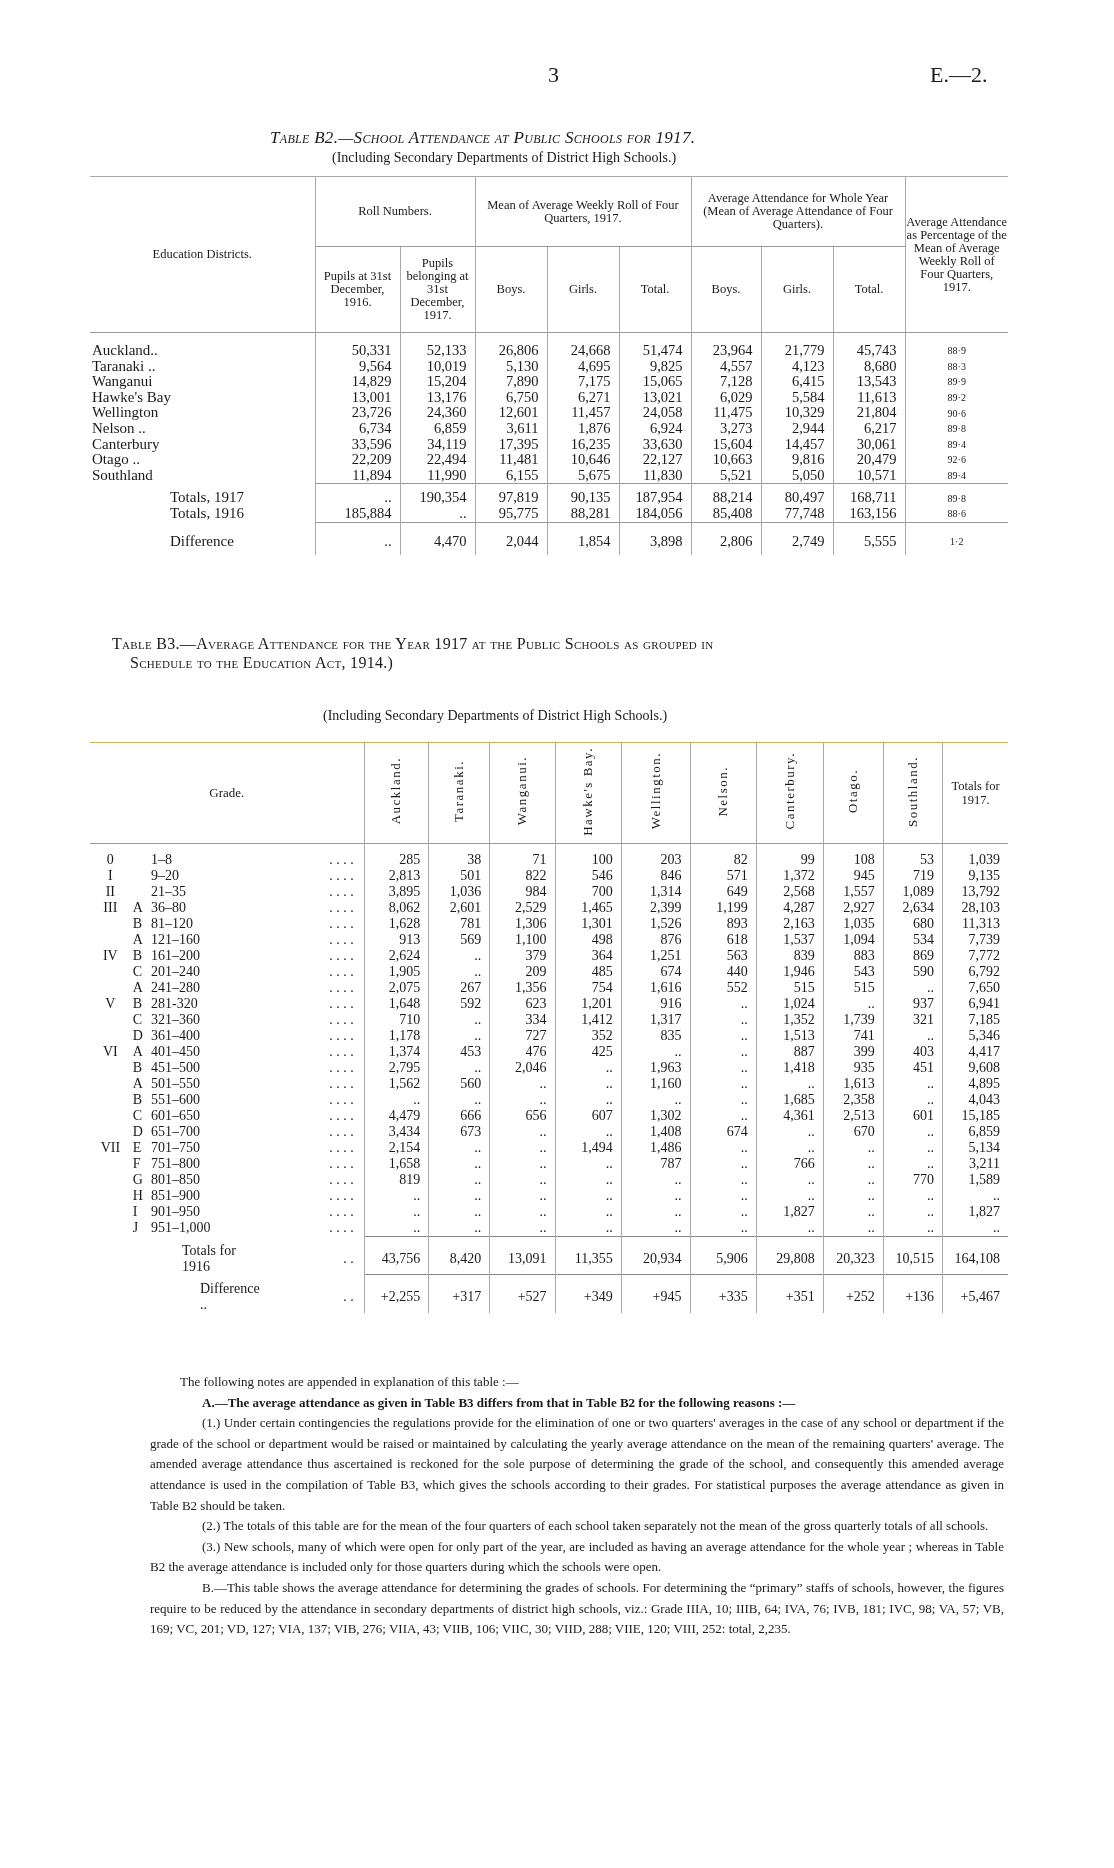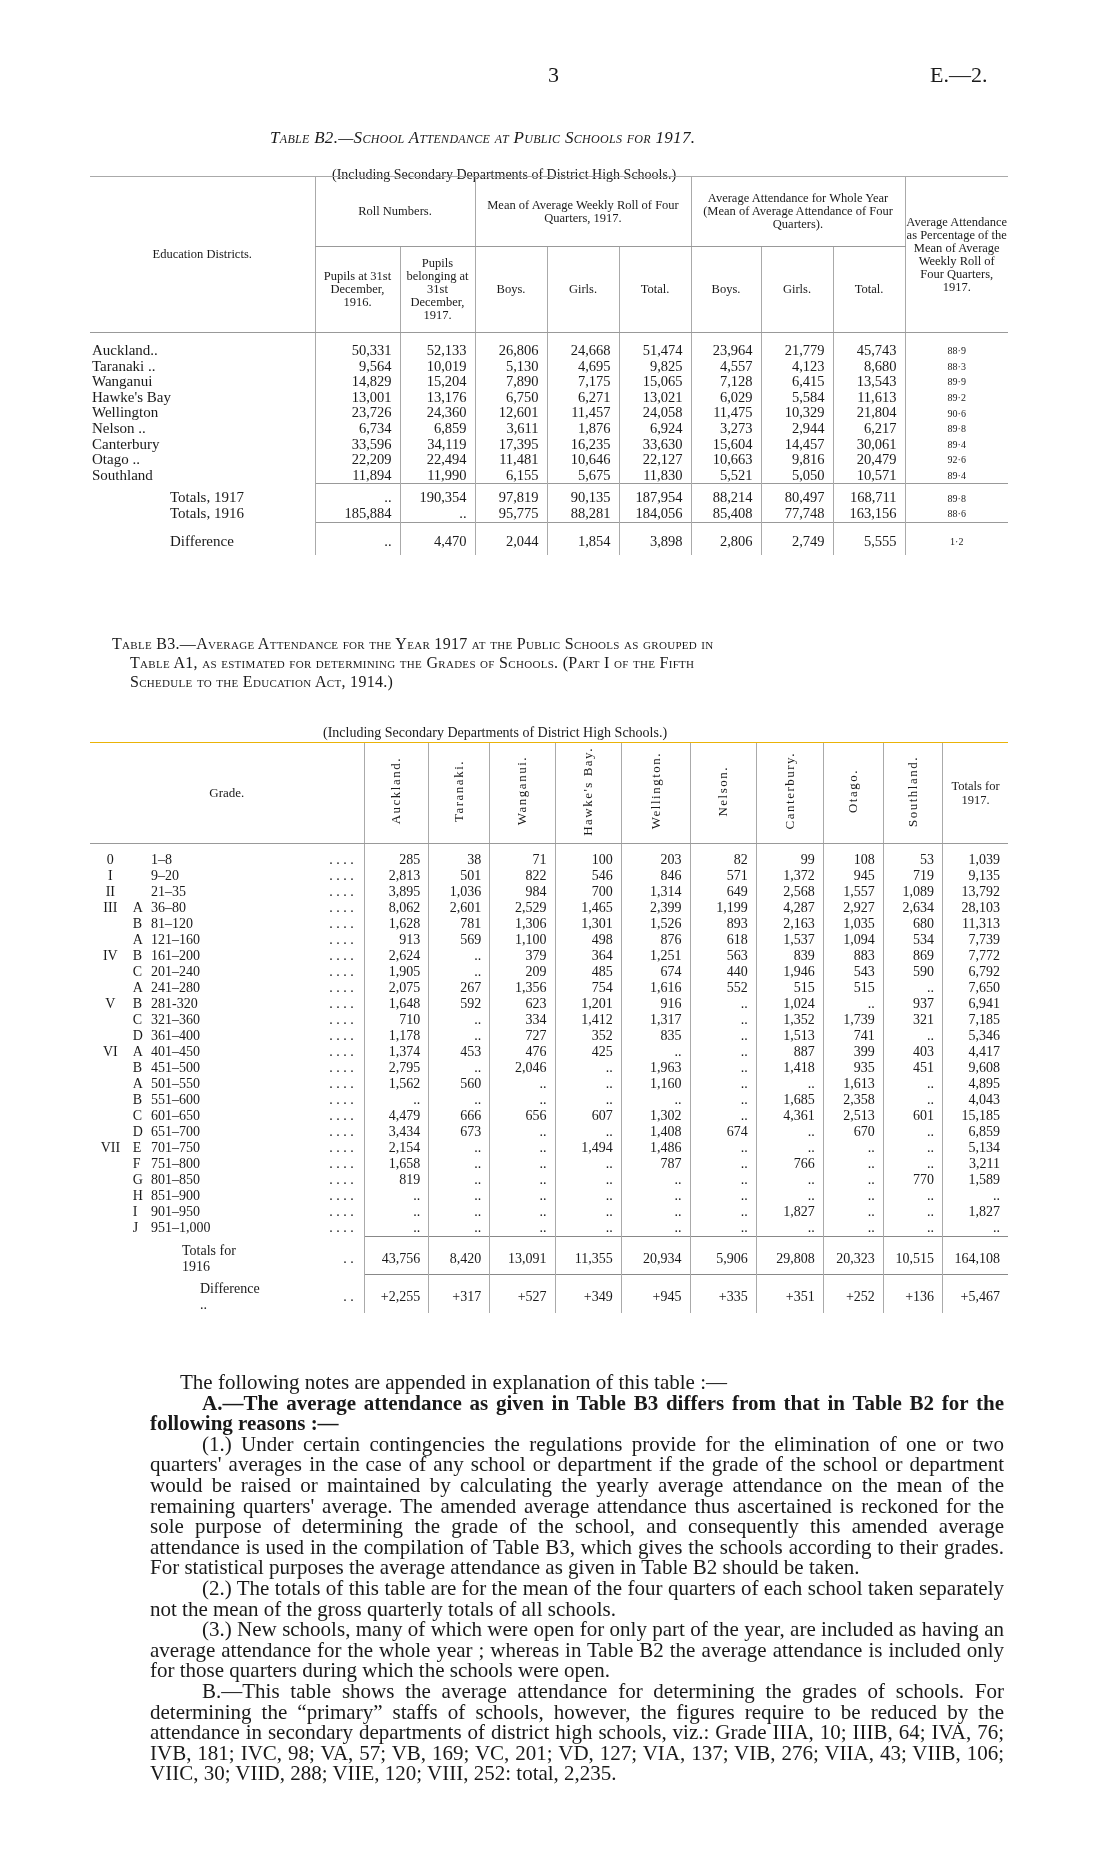--- a/index.html
+++ b/index.html
@@ -8,21 +8,21 @@
     font-family: "DejaVu Serif", "Liberation Serif", serif;
     color: #1a1a1a;
   }
   .page-num { position: absolute; top: 62px; left: 548px; font-size: 22px; font-family: "Liberation Serif", serif; }
   .page-ref { position: absolute; top: 62px; left: 930px; font-size: 22px; font-family: "Liberation Serif", serif; }
 
   .title {
     position: absolute; font-family: "Liberation Serif", serif; font-size: 17px;
     font-variant: small-caps; letter-spacing: 0.3px;
   }
-  .subtitle { position: absolute; font-family: "Liberation Serif", serif; font-size: 14px; margin-top: 17px; }
+  .subtitle { position: absolute; font-family: "Liberation Serif", serif; font-size: 14px; }
 
   table { border-collapse: collapse; position: absolute; font-family: "Liberation Serif", serif; }
   td, th { padding: 0; font-weight: normal; }
 
   
   #b2 { top: 176px; left: 90px; width: 918px; font-size: 14px; }
   #b2 thead th { border-bottom: 1px solid #999; font-size: 12.5px; line-height: 13px; text-align: center; vertical-align: middle; }
   #b2 .hdr-top { border-top: 1px solid #aaa; }
   #b2 th.vl, #b2 td.vl { border-left: 1px solid #aaa; }
   #b2 td.num { text-align: right; padding-right: 8px; font-size: 14.5px; line-height: 15.6px; }
@@ -39,21 +39,21 @@
   #b3 td.num { text-align: right; padding-right: 8px; font-size: 14px; line-height: 15.3px; }
   #b3 td.grp { font-size: 14px; text-align: center; }
   #b3 td.sub { font-size: 14px; padding-left: 2px; }
   #b3 td.rng { font-size: 14px; }
   #b3 td.dots { text-align: right; padding-right: 10px; }
   #b3 tr.sep td { height: 8px; }
   #b3 tr.rule td { border-top: 1px solid #888; height: 6px; }
 
   .notes {
     position: absolute; top: 1372px; left: 180px; width: 824px;
-    font-family: "Liberation Serif", serif; font-size: 21px; line-height: 20.6px;
+    font-family: "Liberation Serif", serif; font-size: 13px; line-height: 20.6px;
     text-align: justify;
   }
   .notes p { margin: 0; text-indent: 22px; }
   .notes p.noindent { text-indent: 0; margin-left: -30px; }
 </style>
 </head>
 <body>
 
 <div class="page-num">3</div>
 <div class="page-ref">E.—2.</div>
@@ -272,21 +272,20 @@
         <td class="num vl">2,806</td>
         <td class="num vl">2,749</td>
         <td class="num vl">5,555</td>
         <td class="pct vl">1·2</td>
       </tr>
     </tbody>
 </table>
 
 <div class="title" style="top:634px; left:112px; width:890px; line-height:19px; font-size:16px;">
   <div>Table B3.—Average Attendance for the Year 1917 at the Public Schools as grouped in</div>
-  <div style="padding-left:18px;">Table A1, as estimated for determining the Grades of Schools. (Part I of the Fifth</div>
   <div style="padding-left:18px;">Schedule to the Education Act, 1914.)</div>
 </div>
 <div class="subtitle" style="top:708px; left:323px;">(Including Secondary Departments of District High Schools.)</div>
 
 <table id="b3">
   <colgroup>
     <col style="width:36px">
       <col style="width:18px">
       <col style="width:96px">
       <col style="width:118px">

